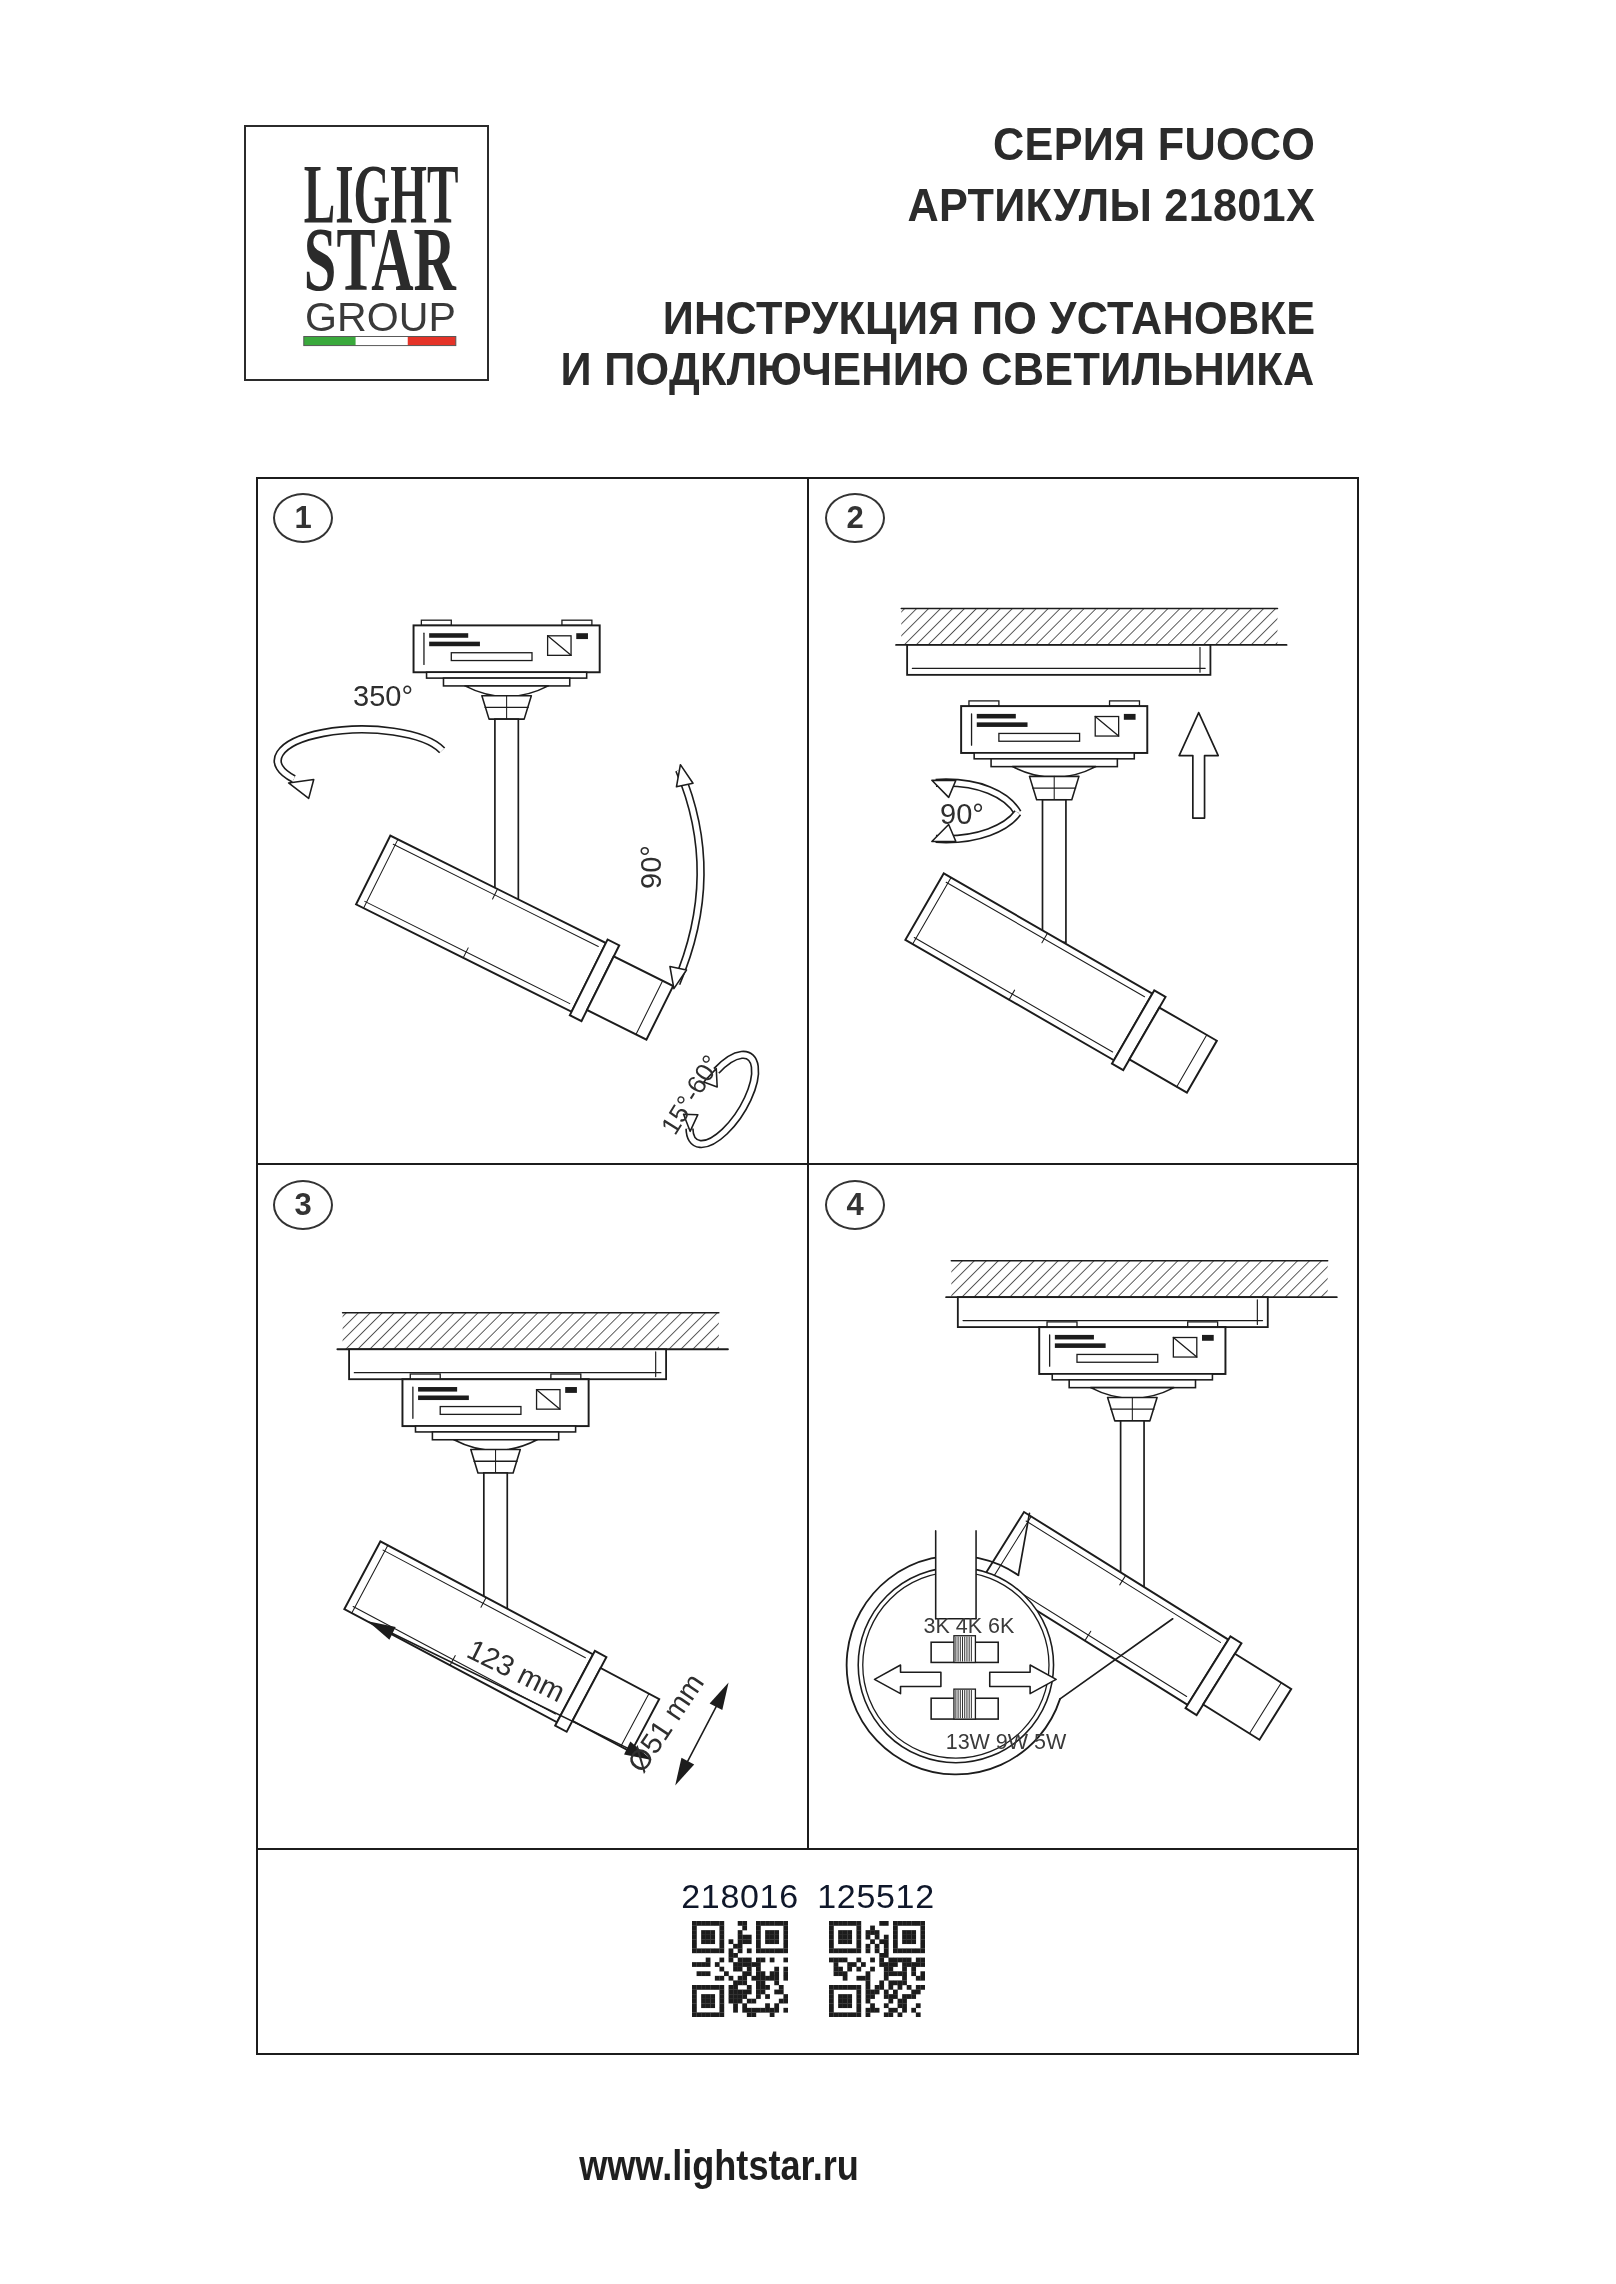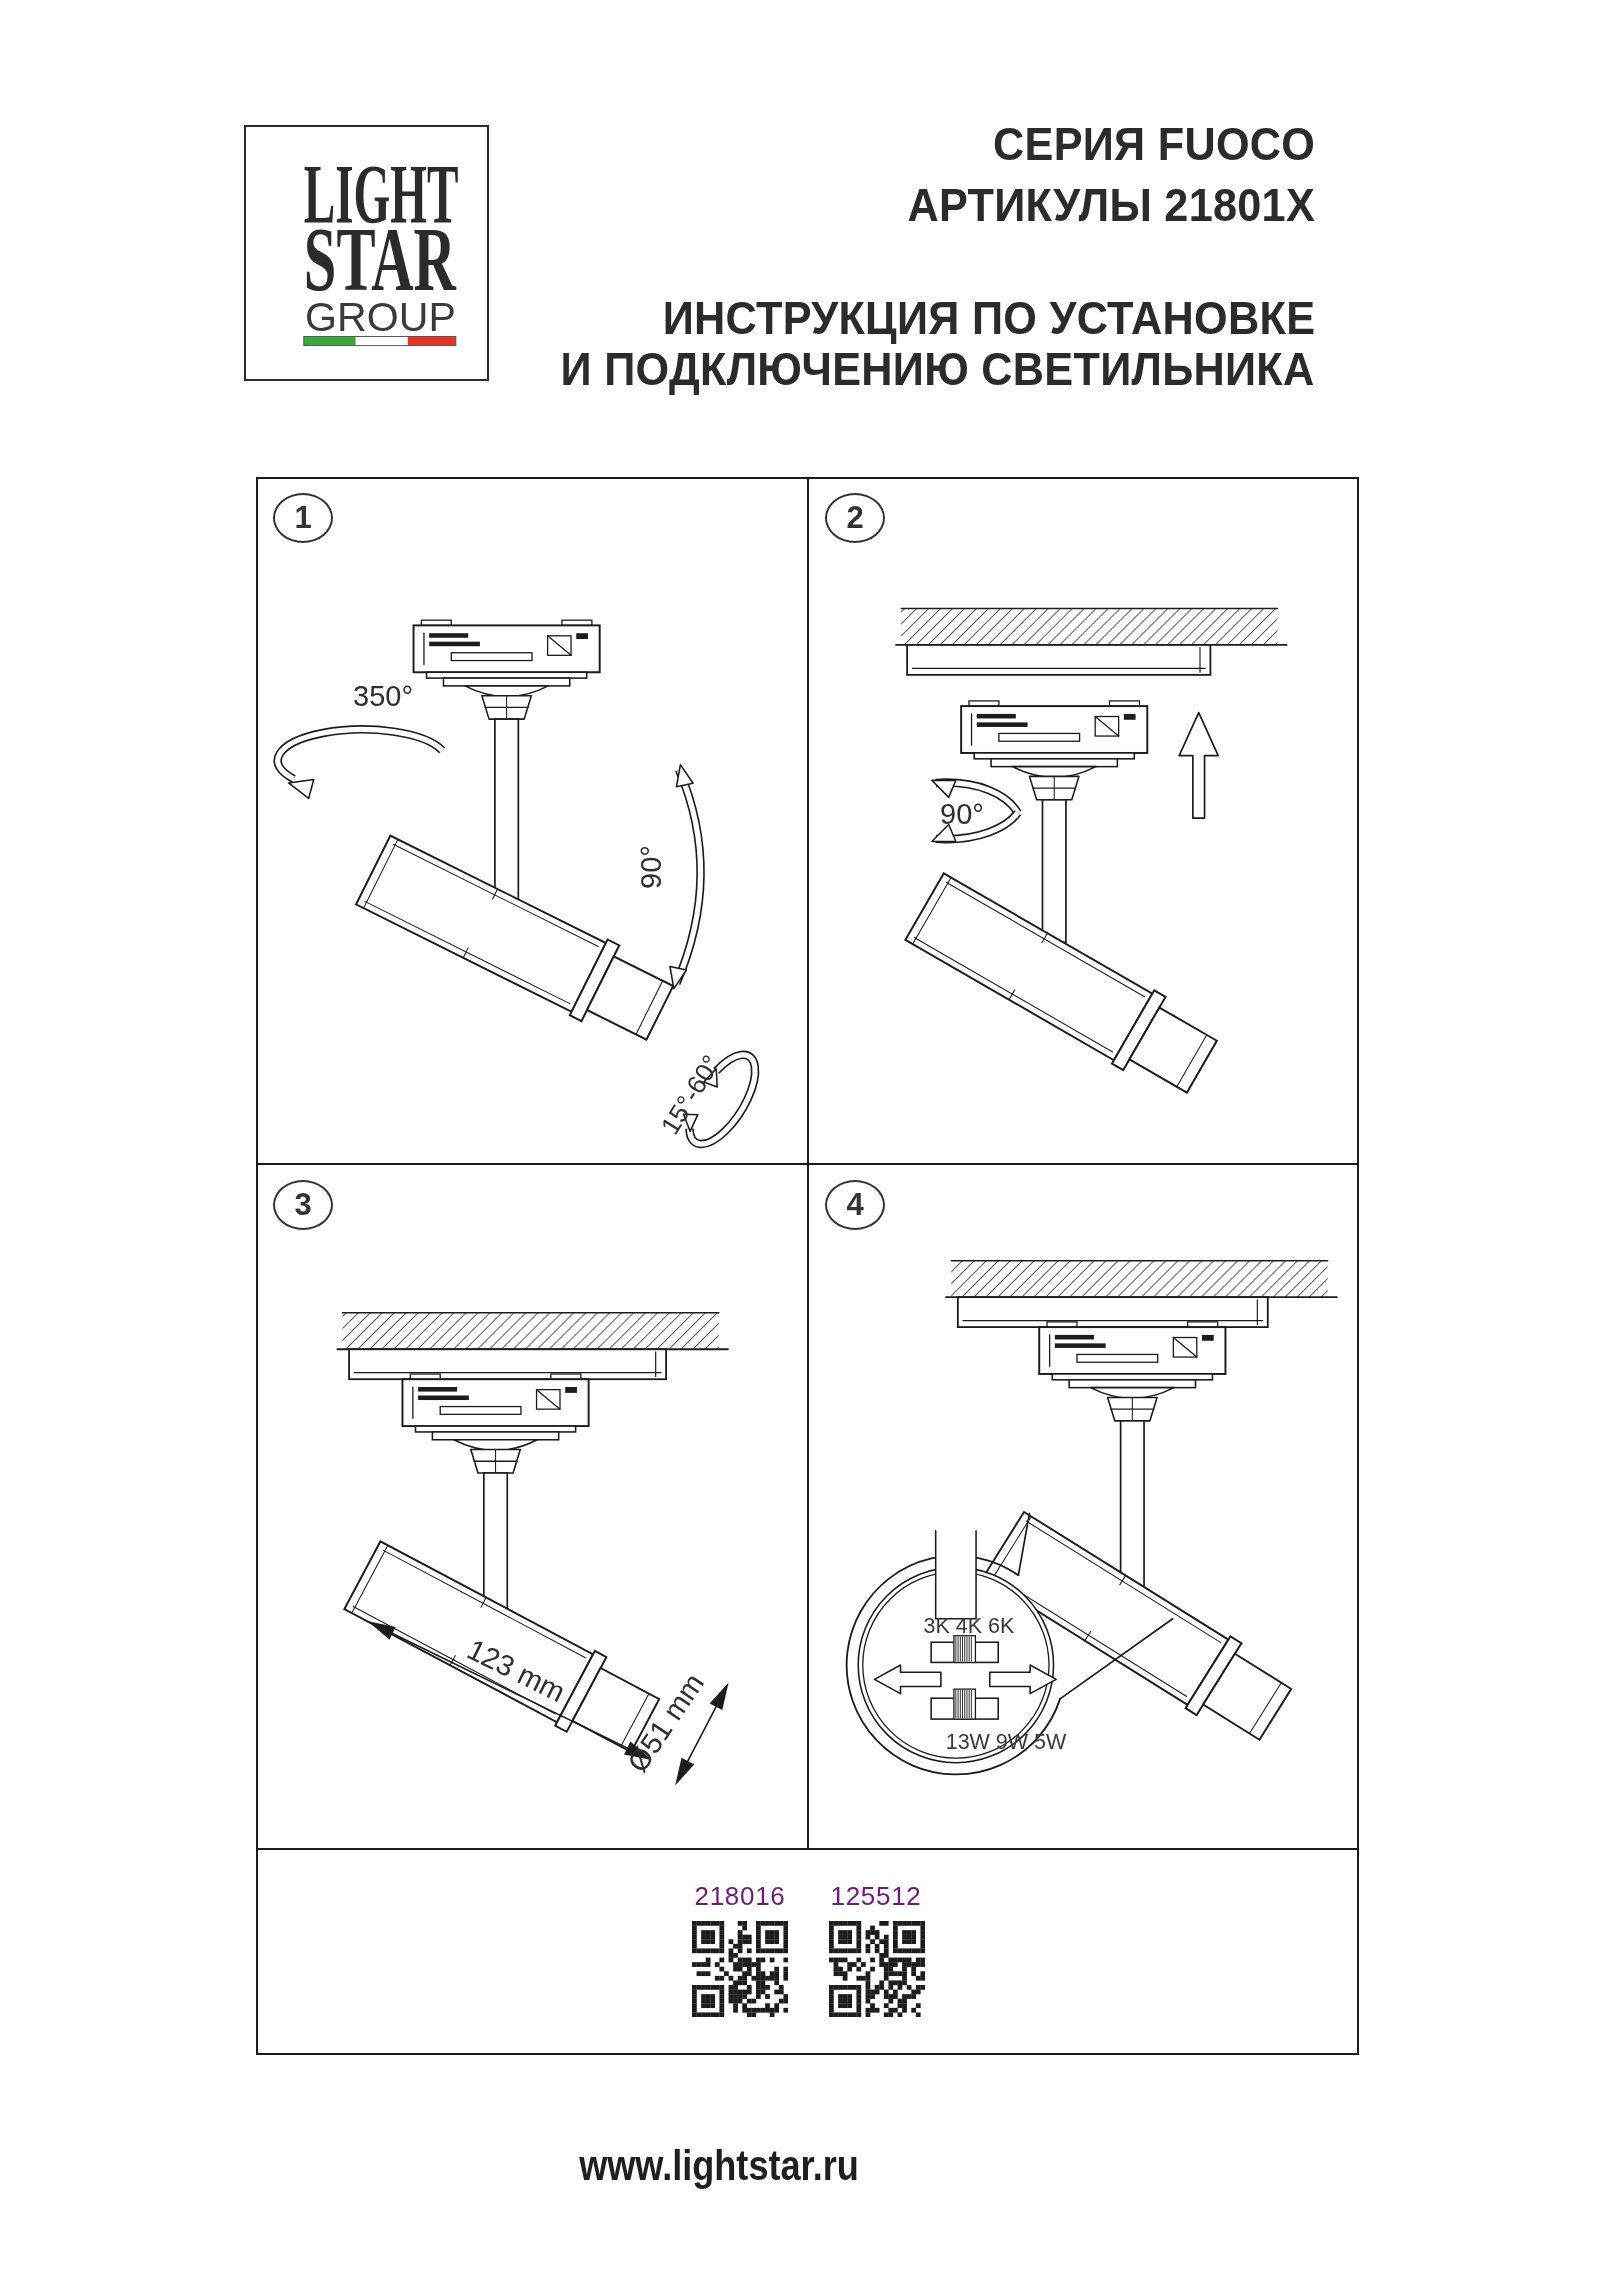--- a/index.html
+++ b/index.html
@@ -13,21 +13,21 @@
   .grid{position:absolute;left:256px;top:477px;width:1103px;height:1578px;border:2px solid #1c1c1c;box-sizing:border-box;}
   .vdiv{position:absolute;left:807px;top:477px;width:2px;height:1371px;background:#1c1c1c;}
   .hdiv{position:absolute;left:256px;width:1103px;height:2px;background:#1c1c1c;}
   .panel-svg{position:absolute;}
   .badge{position:absolute;width:56px;height:46px;border:2px solid #333;border-radius:50%;
          display:flex;align-items:center;justify-content:center;font-size:31px;font-weight:bold;color:#333;
          transform:translate(-50%,-50%);background:#fff;}
   .lbl{position:absolute;white-space:nowrap;color:#2e2e2e;font-size:29px;}
   .lbl-sm{font-size:21.5px;color:#3a3a3a;}
   
-  .qr-label{position:absolute;transform:translate(-50%,-50%);font-size:26px;color:#701a75;letter-spacing:0.7px;}
+  .qr-label{position:absolute;transform:translate(-50%,-50%);font-size:34px;color:#0f172a;letter-spacing:0.7px;}
   .qr-svg{position:absolute;}
   .footer-url{position:absolute;transform:translate(-50%,-50%) scaleX(.86);font-size:42px;font-weight:bold;color:#1f1f1f;}
 </style>
 </head>
 <body>
 
 <div class="page">
 
   <svg width="0" height="0" style="position:absolute">
     <defs>

